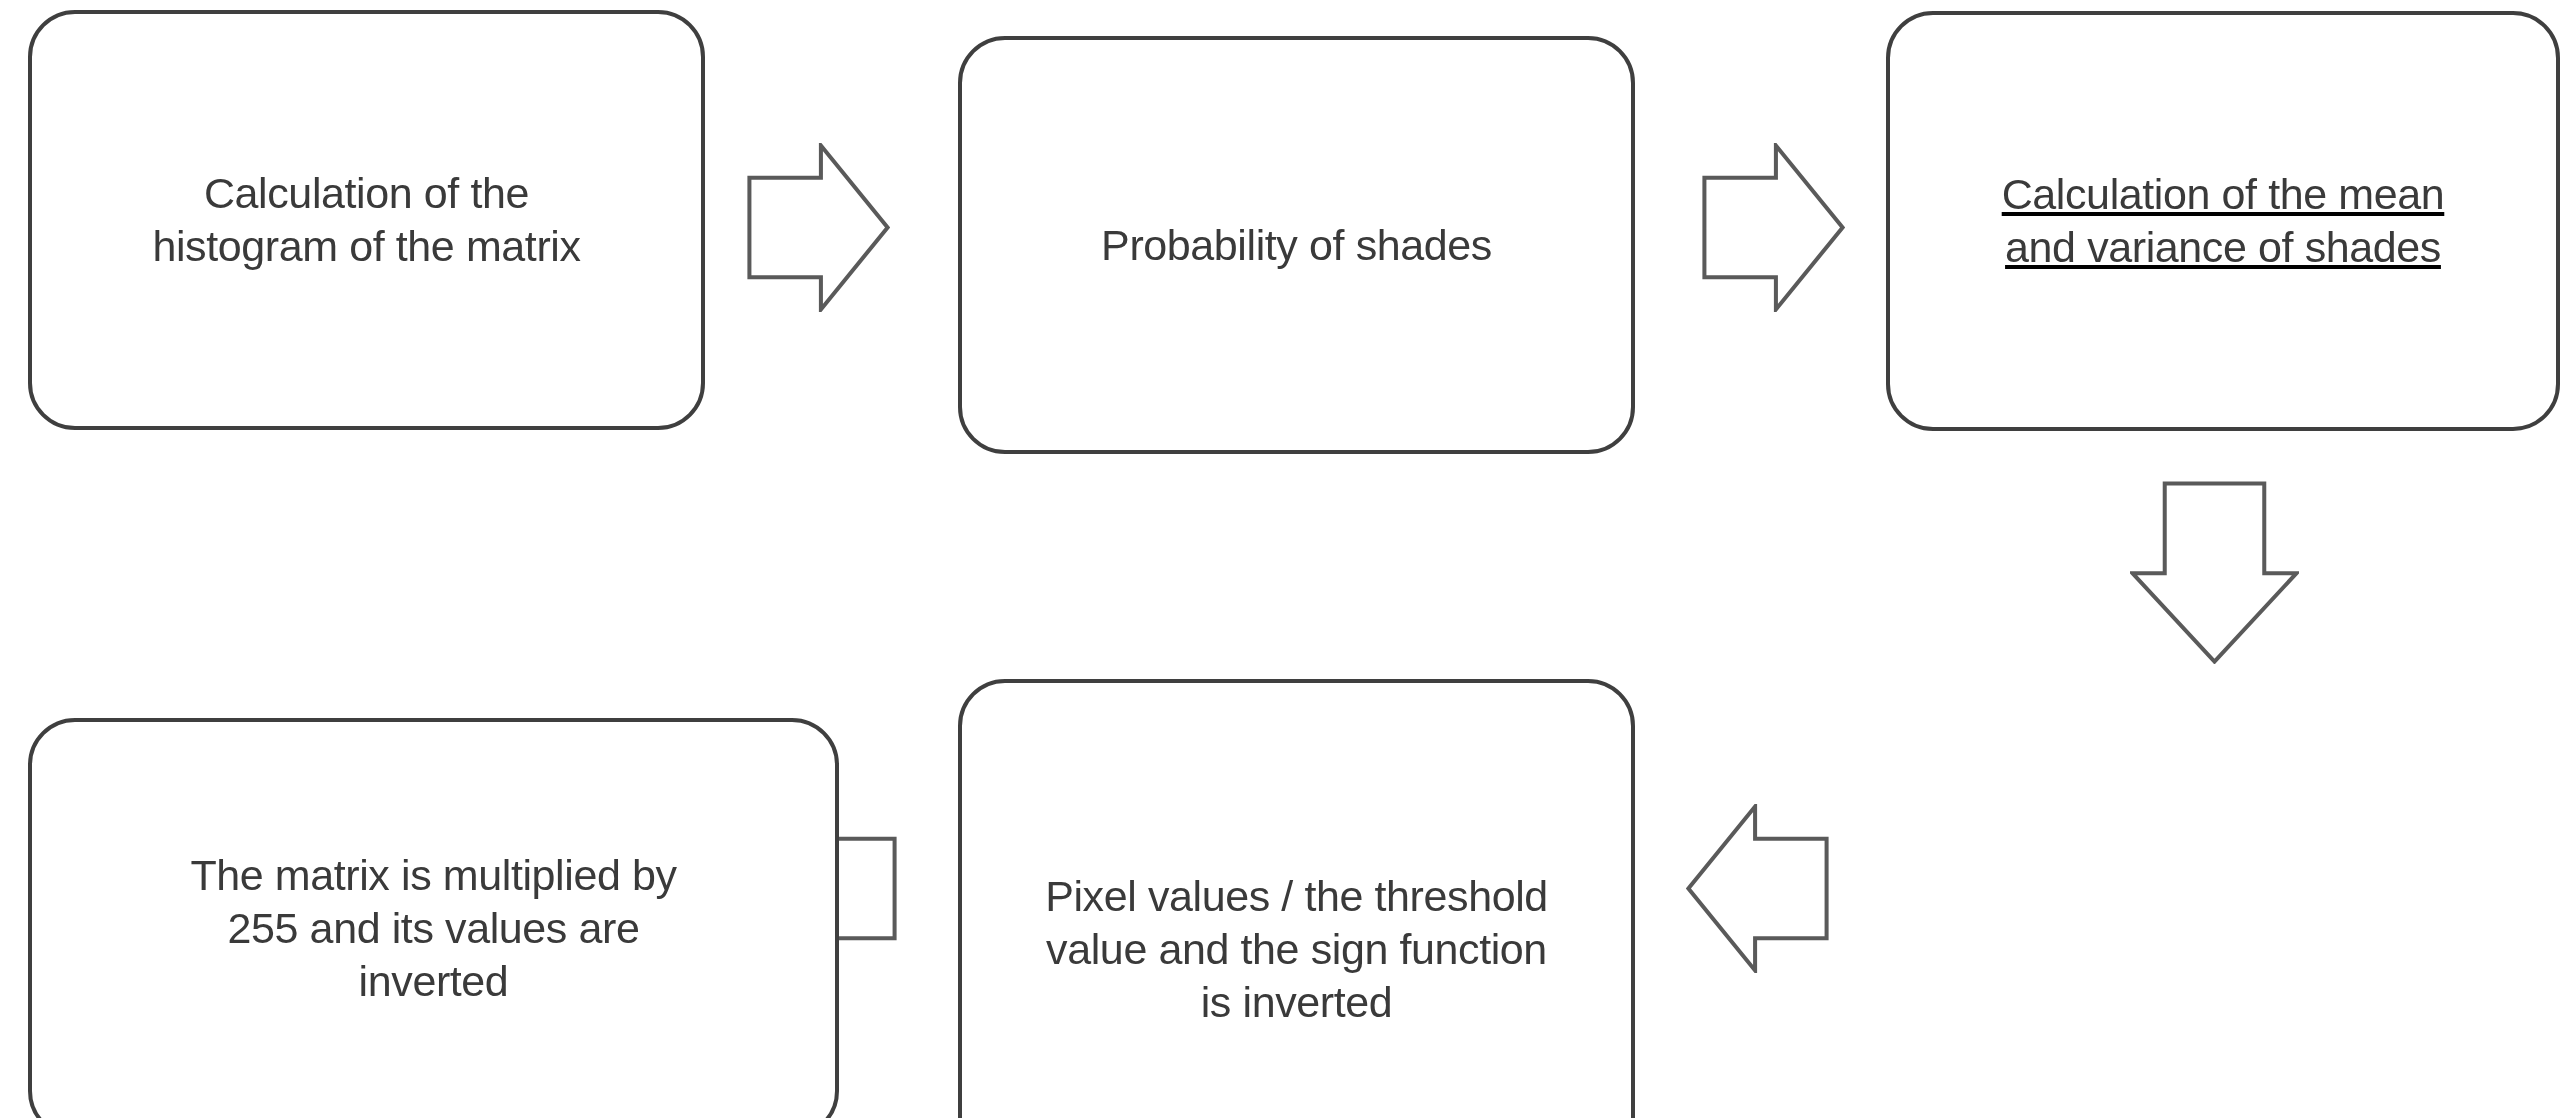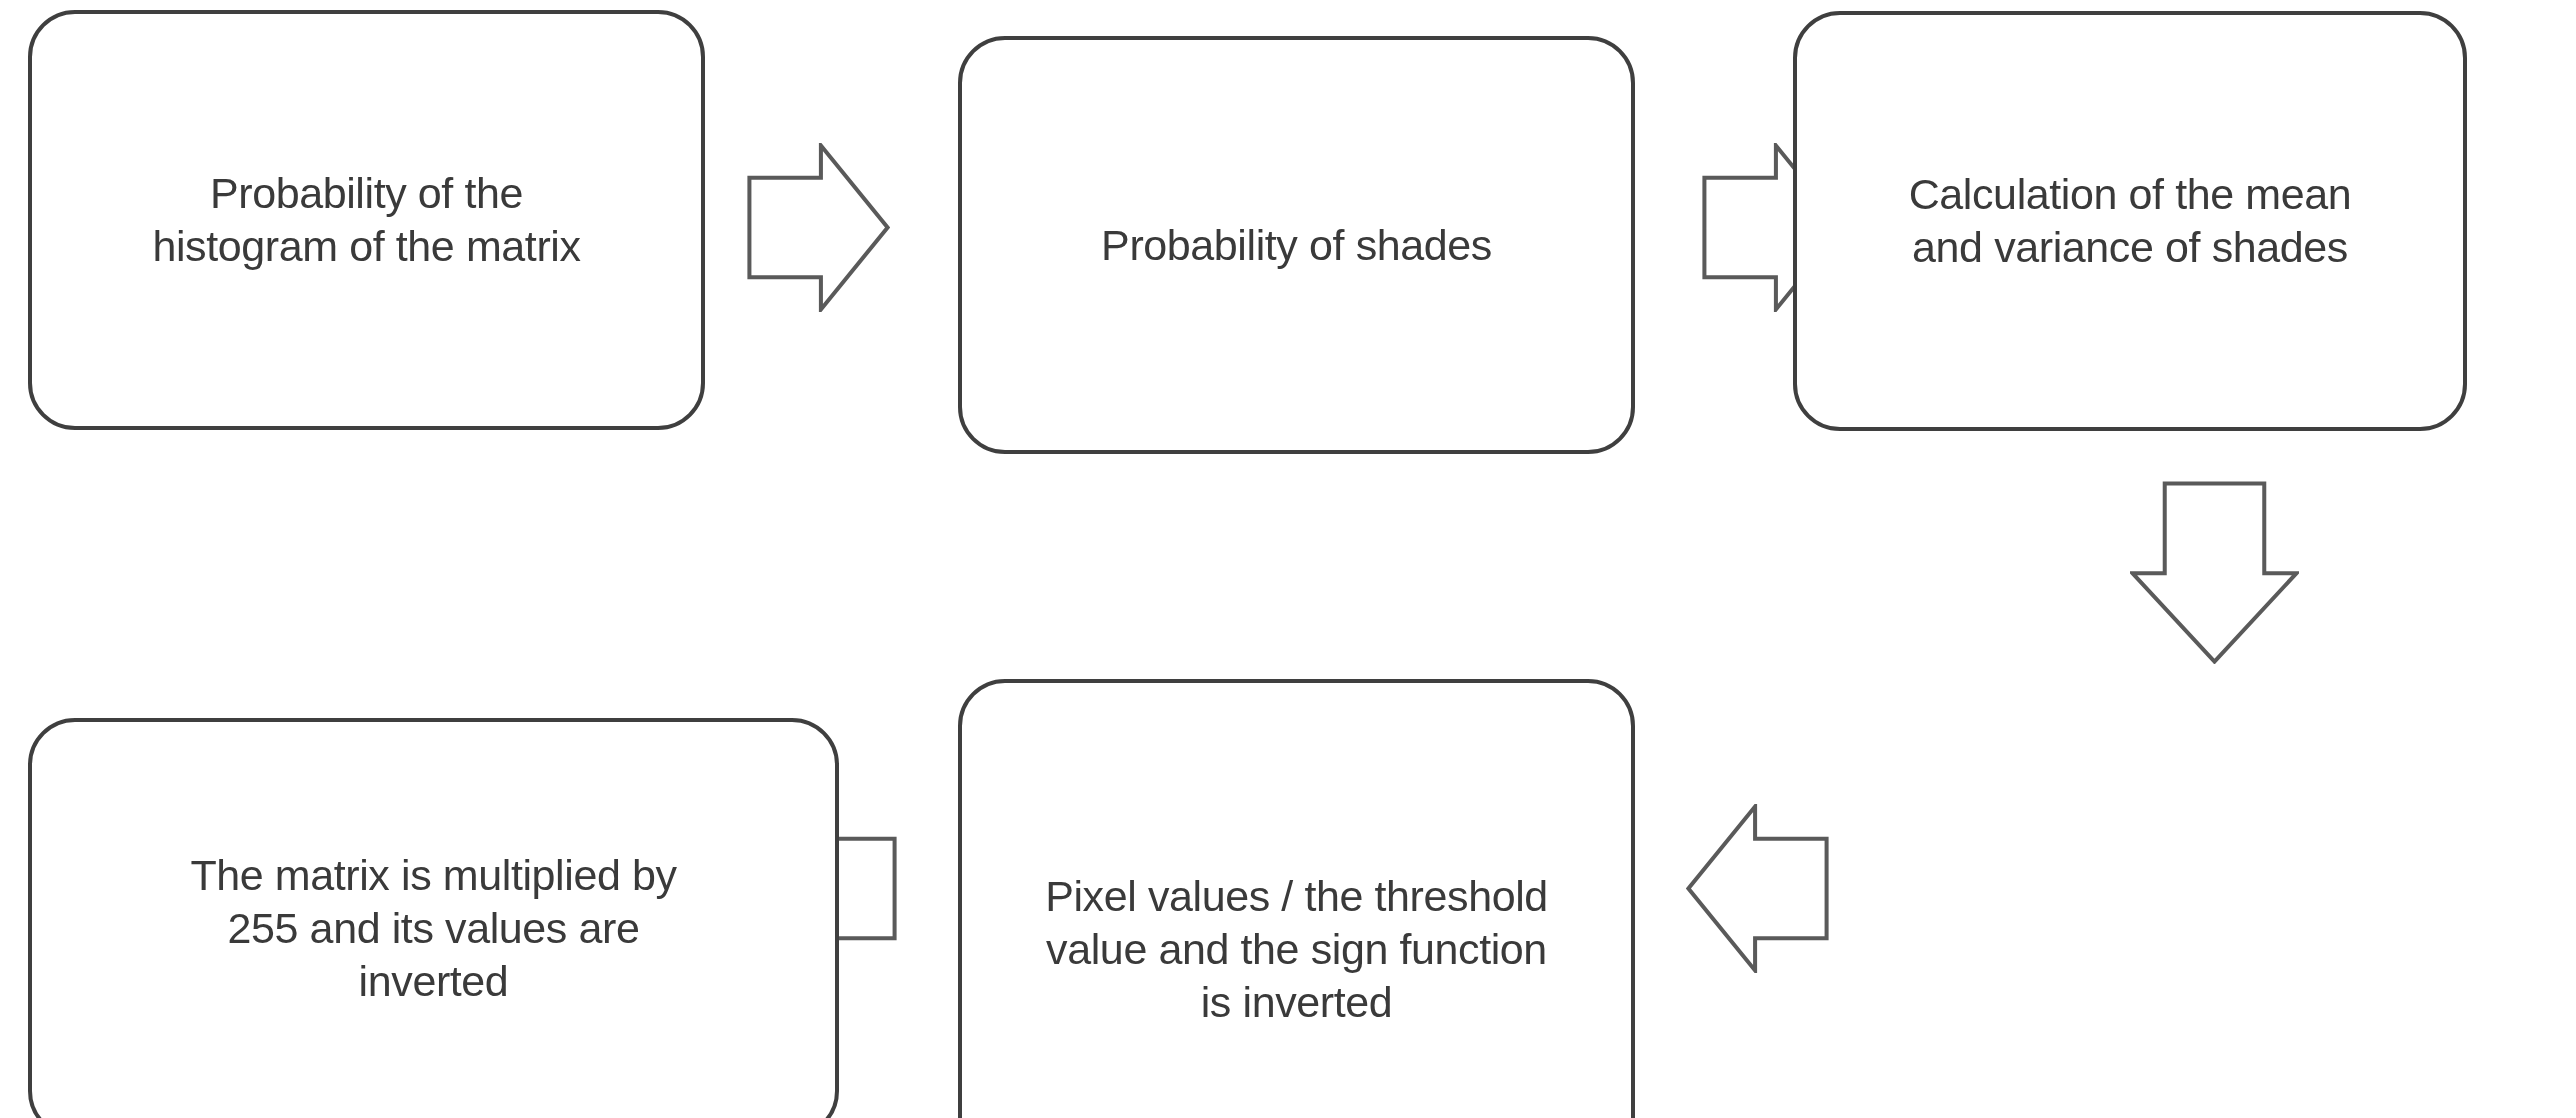--- a/index.html
+++ b/index.html
@@ -31,41 +31,41 @@
   .node-text{
     color:var(--text);
     font-size:43px;
     line-height:53px;
     letter-spacing:-0.4px;
   }
   .node-text .line{display:block;white-space:nowrap;}
   
   .n1{left:28px;  top:9.6px;  width:677px; height:420px;}
   .n2{left:958px;top:11.3px;  width:677px; height:418px;margin-top:25px;}
-  .n3{left:1793px;top:11.3px;  width:674px; height:420px;}
+  .n3{left:1886px;top:11.3px;  width:674px; height:420px;text-decoration:underline;}
   
   .n6{left:28px;  top:718px; width:811px; height:420px;}
   .n5{left:958px;top:679px; width:677px; height:540px;align-items:center;}
   .n4{left:1886px;top:679px; width:674px; height:420px;}
   .arrow{position:absolute;}
   .arrow polygon{fill:#ffffff;stroke:var(--arrow-stroke);stroke-width:5;stroke-linejoin:miter;}
   .a-r1{left:747px; top:143px; width:143px;height:169px;}
   .a-r2{left:1702px;top:143px; width:143px;height:169px;}
   .a-d1{left:2130px;top:481px; width:169px;height:183px;}
   .a-l1{left:1686px;top:804px;width:143px;height:169px;}
   .a-l2{left:754px; top:804px;width:143px;height:169px;}
 </style>
 </head>
 <body>
 
 <div class="stage">
 
   <div class="node n1">
     <div class="node-text">
-      <span class="line">Probability of the</span>
+      <span class="line">Calculation of the</span>
       <span class="line">histogram of the matrix</span>
     </div>
   </div>
 
   <svg class="arrow a-r1" viewBox="0 0 178 210">
     <polygon points="3,43 92,43 92,3 175,105 92,207 92,167 3,167"></polygon>
   </svg>
 
   <div class="node n2">
     <div class="node-text">

